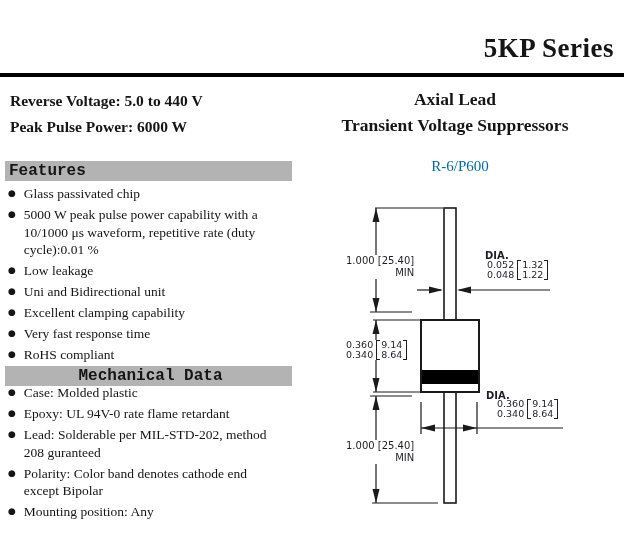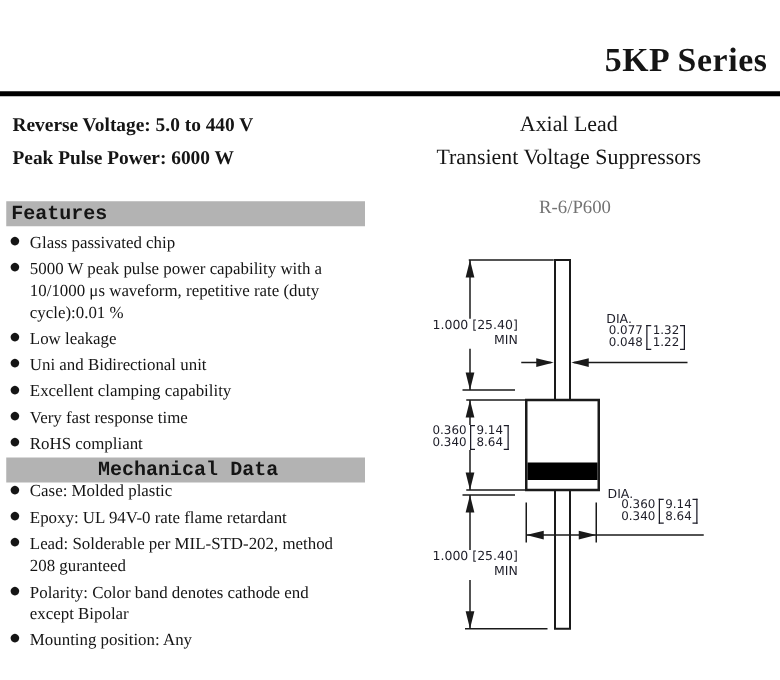--- a/index.html
+++ b/index.html
@@ -5,43 +5,43 @@
   html,body { margin:0; padding:0; background:#888; }
   .page {
     position:relative; width:624px; height:544px; background:#ffffff;
     font-family:"Liberation Serif","DejaVu Serif",serif; color:#151515;
     overflow:hidden; margin:0 auto;
   }
   
   .series-title { position:absolute; top:33px; right:10px; font-size:27px; font-weight:bold; letter-spacing:0.5px; }
   .top-rule { position:absolute; top:73px; left:0; width:624px; height:4px; background:#000; }
   .left-specs { position:absolute; top:88px; left:10px; font-size:15.5px; font-weight:bold; line-height:26px; white-space:nowrap; }
-  .subtitle { position:absolute; top:86px; left:290px; width:330px; text-align:center; font-size:17.5px; font-weight:normal; line-height:26px; }
+  .subtitle { position:absolute; top:86px; left:290px; width:330px; text-align:center; font-size:17.5px; font-weight:bold; line-height:26px; }
   
   .section-bar { position:absolute; left:5px; width:287px; height:20px; line-height:20px;
     padding-left:4px; font-size:16px; font-weight:bold; box-sizing:border-box;font-family:Liberation Mono, monospace; }
   .bar-features { top:161px; }
   .bar-mech { top:366px;text-align:center; }
   
   .blist { position:absolute; left:8px; width:288px; list-style:none; margin:0; padding:0; }
   .list-features { top:185px; }
   .list-mech { top:384px; }
   .blist li { display:flex; gap:8px; margin-bottom:3.5px; font-size:13.5px; line-height:17.5px; }
   .bullet { flex:0 0 auto; font-size:9px; line-height:17.5px; font-family:"DejaVu Sans",sans-serif; }
   .li-text { width:258px; }
   
   .diagram { position:absolute; left:320px; top:150px; width:304px; height:394px;
     font-family:"DejaVu Sans","Liberation Sans",sans-serif; color:#1d1d28; }
   .diagram svg { position:absolute; left:0; top:0; }
   .pkg-name { position:absolute; left:85px; top:8px; width:110px; text-align:center;
-    font-family:"Liberation Serif",serif; font-size:15px; color:#737373; }
+    font-family:"Liberation Serif",serif; font-size:15px; color:#0369a1; }
   .dim-note1 { position:absolute; font-size:10px; line-height:12px; background:#fff; padding:0 1px;text-align:right; }
   .lbl-top-lead { left:25px; top:105px; }
   .lbl-bottom-lead { left:25px; top:290px; }
-  .dia-label { position:absolute; font-size:10px; line-height:11px; }
+  .dia-label { position:absolute; font-size:10px; line-height:11px;font-weight:bold; }
   .lbl-lead-dia-cap { left:165px; top:100px; }
   .lbl-body-dia-cap { left:166px; top:240px; }
   .dim-pair { position:absolute; display:flex; align-items:stretch; font-size:9.5px; line-height:10px; background:#fff; padding:0 1px; }
   .lbl-body-len { left:24px; top:190px; }
   .lbl-lead-dia { left:165px; top:110px; }
   .lbl-body-dia { left:175px; top:249px; }
   .dim-pair .inch { text-align:right; }
   .dim-pair .mm { text-align:center; }
   .brk-l { width:3px; border:1.4px solid #1d1d28; border-right:none; margin-left:2px; }
   .brk-r { width:3px; border:1.4px solid #1d1d28; border-left:none; }
@@ -184,21 +184,21 @@
     </div>
 
     <div class="dim-note1 lbl-bottom-lead">
       <div>1.000 [25.40]</div>
       <div>MIN</div>
     </div>
 
     <div class="dia-label lbl-lead-dia-cap">DIA.</div>
     <div class="dim-pair lbl-lead-dia">
       <div class="inch">
-        <div>0.077</div>
+        <div>0.052</div>
         <div>0.048</div>
       </div>
       <div class="brk-l"></div>
       <div class="mm">
         <div>1.32</div>
         <div>1.22</div>
       </div>
       <div class="brk-r"></div>
     </div>
 

